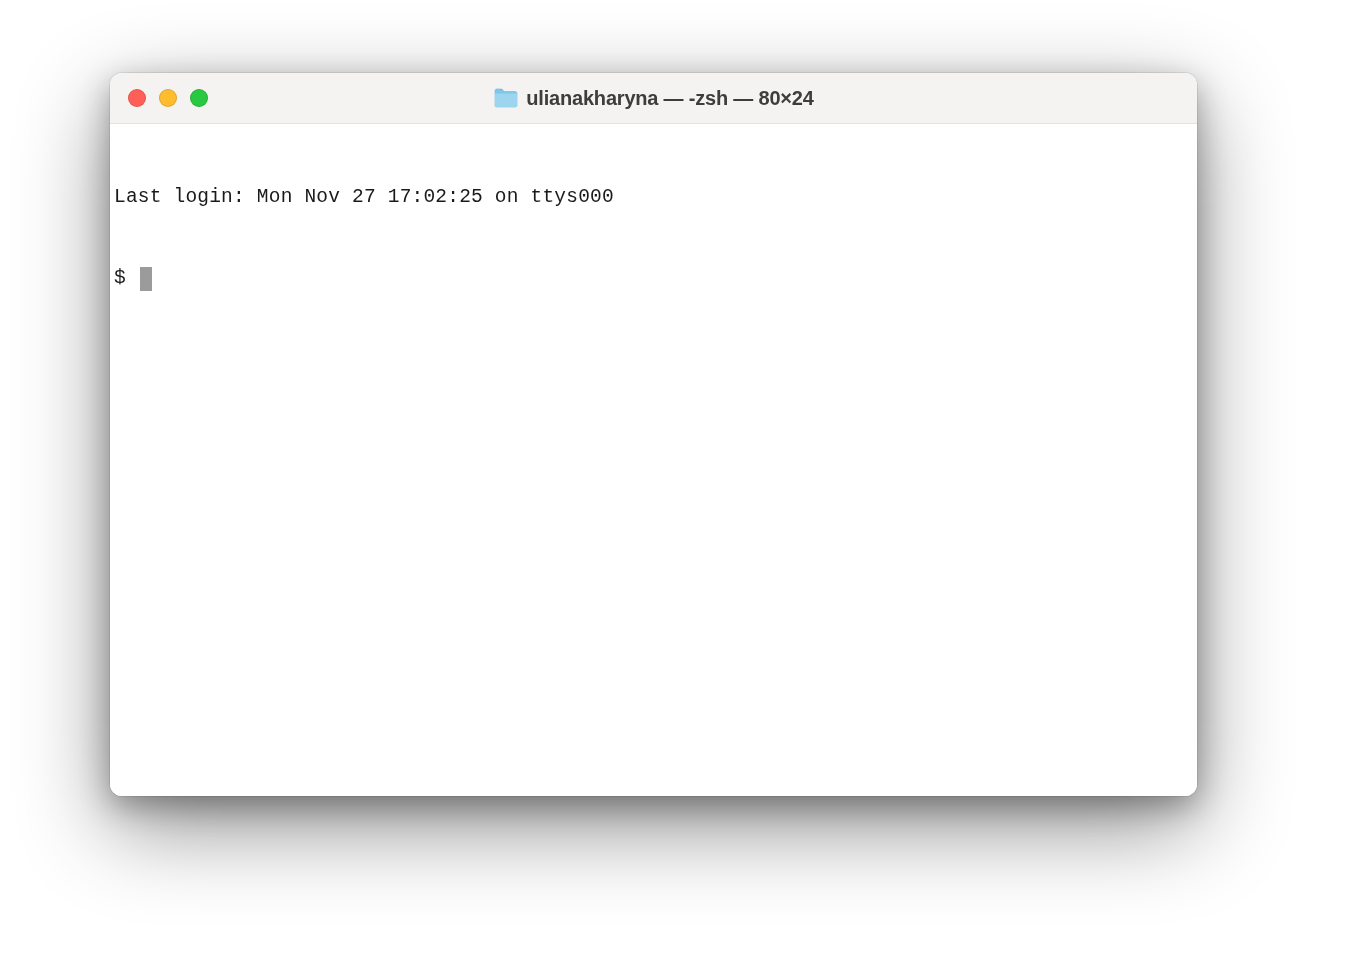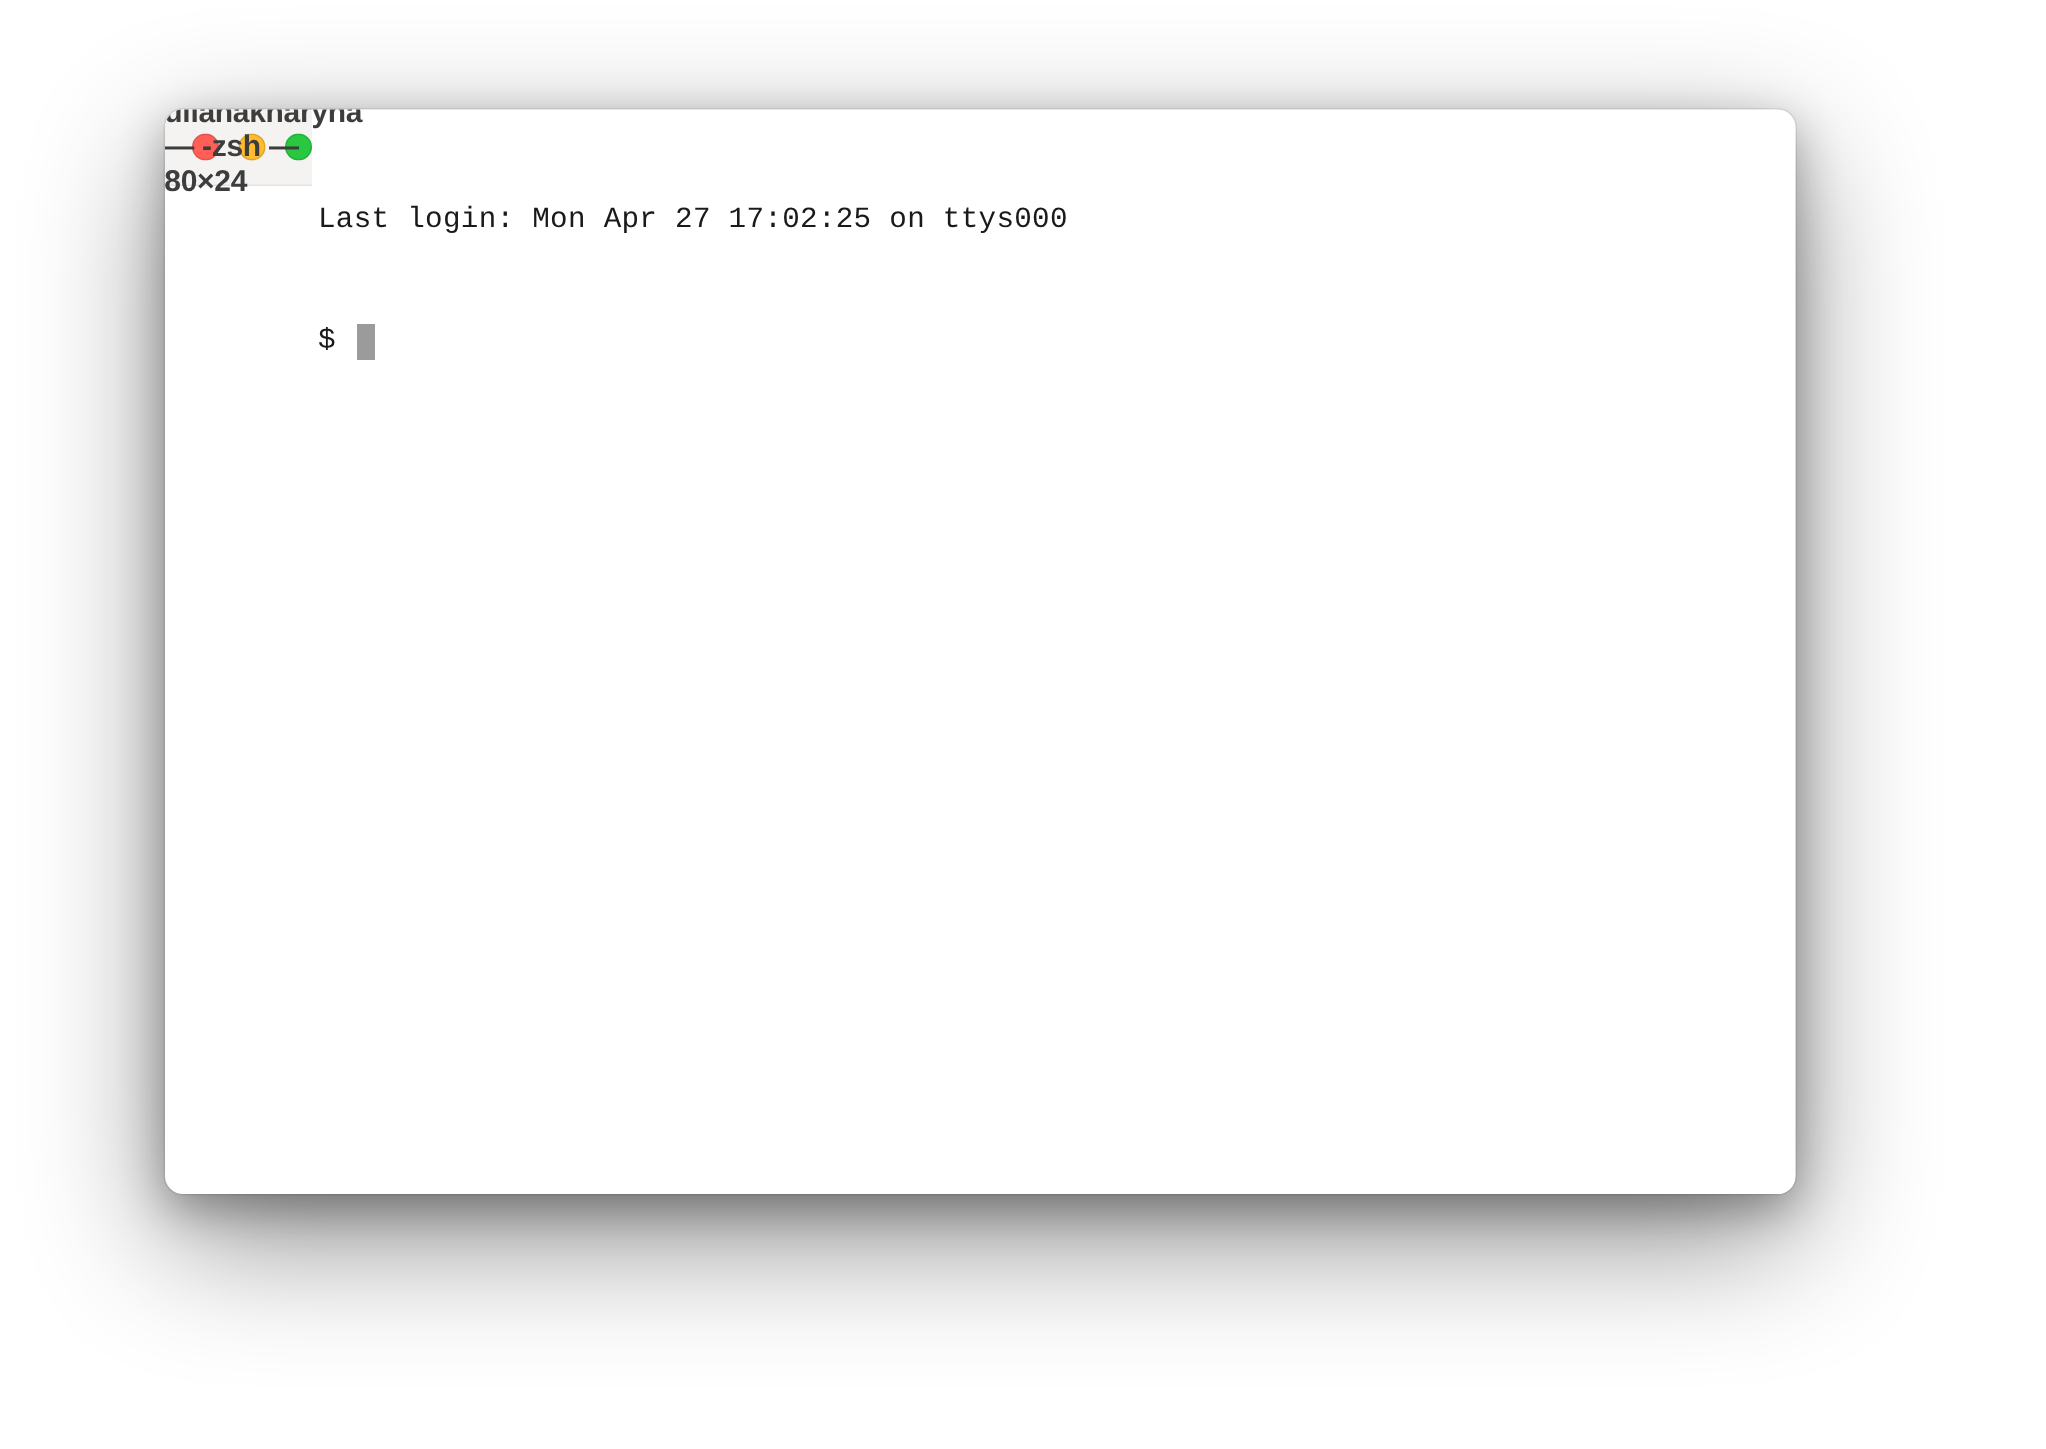--- a/index.html
+++ b/index.html
@@ -20,21 +20,21 @@
       position: absolute;
       left: 110px;
       top: 73px;
       width: 1087px;
       height: 723px;
       background: #ffffff;
       border-radius: 12px;
       box-shadow: 0 30px 90px rgba(0,0,0,0.45), 0 10px 30px rgba(0,0,0,0.3), 0 0 0 1px rgba(0,0,0,0.08);
       overflow: hidden;
       display: flex;
-      flex-direction: row;
+      flex-direction: column;
     }
     
     .titlebar {
       height: 51px;
       background: #f4f3f2;
       border-bottom: 1px solid #e3e2e1;
       display: flex;
       align-items: center;
       position: relative;
       flex-shrink: 0;
@@ -147,16 +147,16 @@
         <svg width="26" height="22" viewBox="0 0 26 22">
           <path d="M2 4 C2 2.5 3 2 4 2 L9 2 L11 4.5 L22 4.5 C23.5 4.5 24 5.5 24 6.5 L24 18 C24 19.5 23 20 22 20 L4 20 C2.5 20 2 19 2 18 Z" fill="#7ec7e8" stroke="#5ab0d8" stroke-width="0.5"></path>
           <path d="M2 6.5 L24 6.5 L24 18 C24 19.5 23 20 22 20 L4 20 C2.5 20 2 19 2 18 Z" fill="#9dd4ee"></path>
         </svg>
       </span>
       <span class="window-title">ulianakharyna — -zsh — 80×24</span>
     </div>
   </div>
 
   <div class="terminal-content">
-    <div class="terminal-line">Last login: Mon Apr 27 17:02:25 on ttys000</div>
+    <div class="terminal-line">Last login: Mon Nov 27 17:02:25 on ttys000</div>
     <div class="terminal-line prompt-line"><span>$ </span><span class="cursor-block"></span></div>
   </div>
 </div>
 
 </body></html>

